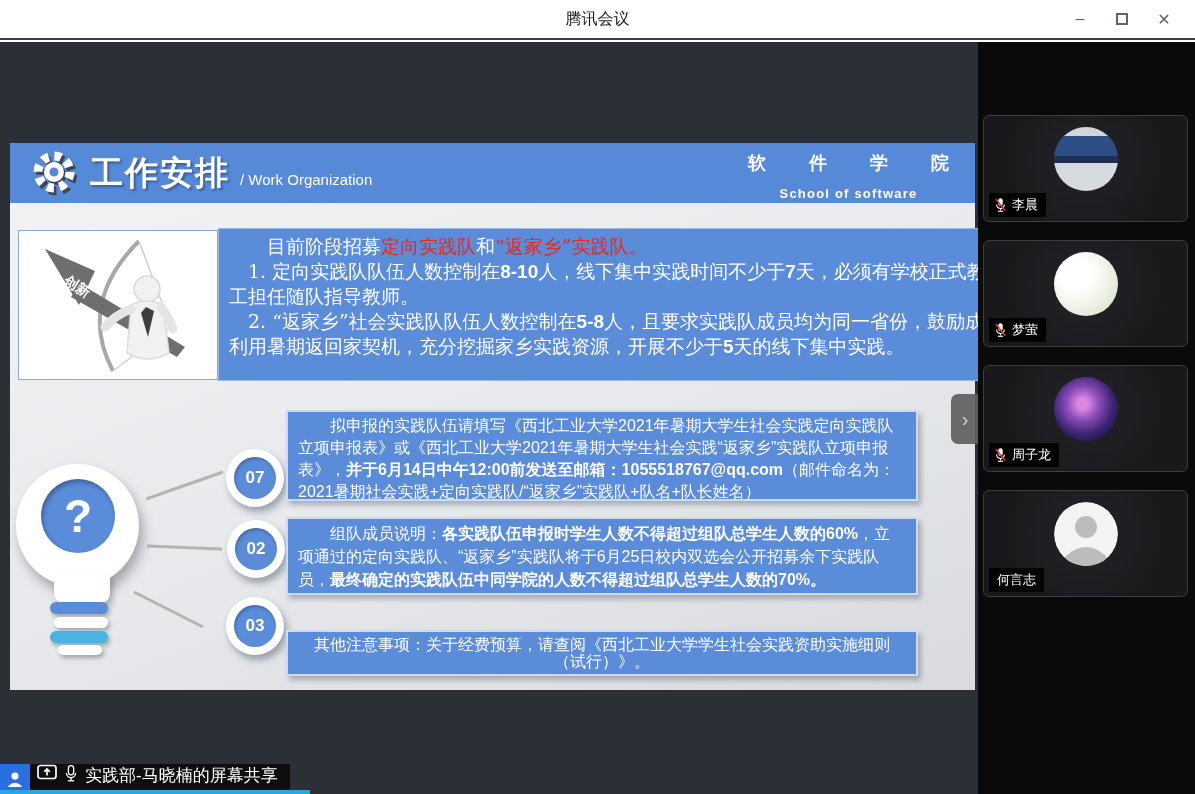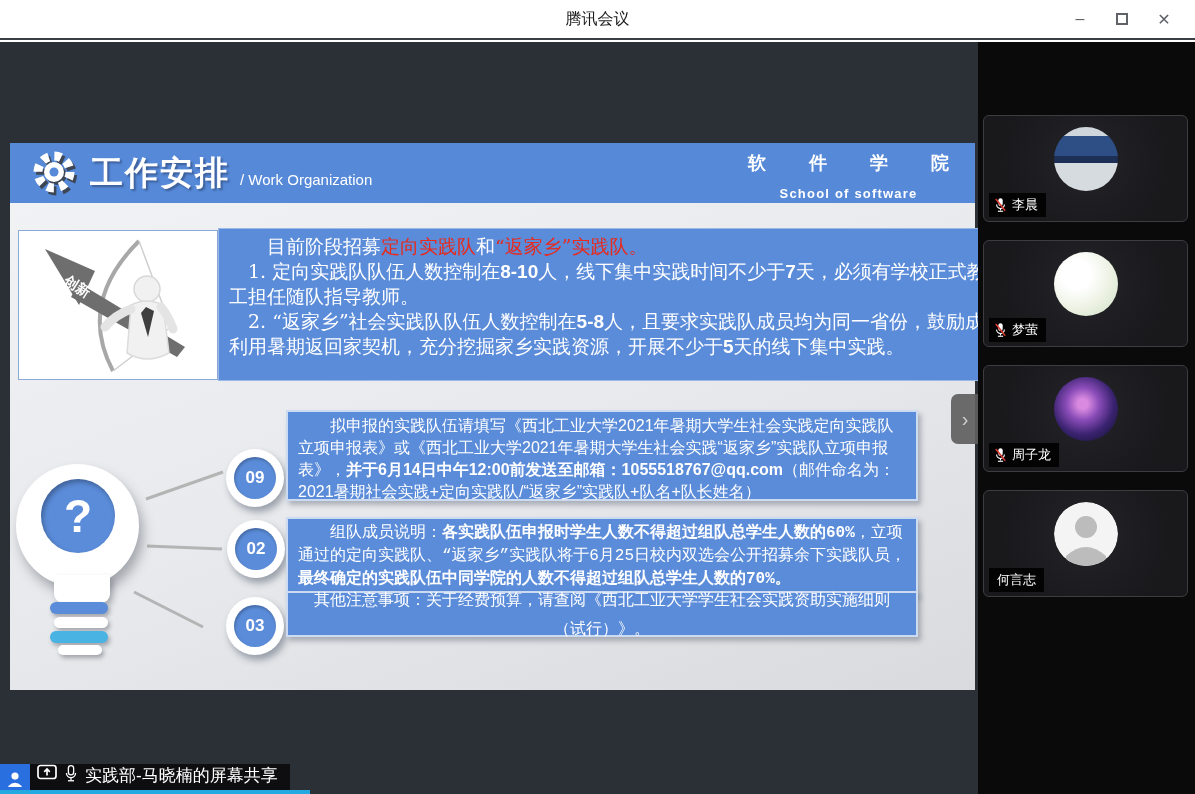--- a/index.html
+++ b/index.html
@@ -34,22 +34,22 @@
   .intro-box p { text-indent:2em; }
   .intro-box p.list { text-indent:1em; }
   .red { color:#e8291c; }
   .numb { font-family:"Liberation Sans",sans-serif; font-weight:bold; }
 
   
   .item-box { position:absolute; left:276px; width:632px; background:#5b8cd9; border:2px solid #ccdbf2; box-shadow:3px 4px 5px rgba(60,70,90,.35); color:#fff; font-size:16px; }
   .box1 { top:267px; height:91px; line-height:22px; padding:3px 10px; }
   .box1 p { text-indent:2em; }
   .box2 { top:374px; height:78px; line-height:23px; padding:3px 10px; }
-  .box2 p { text-indent:2em;font-family:Liberation Mono, monospace; }
-  .box3 { top:448px; height:46px; line-height:29px; padding:2px 12px; text-align:center; display:flex; align-items:center; }
+  .box2 p { text-indent:2em; }
+  .box3 { top:487px; height:46px; line-height:17px; padding:2px 12px; text-align:center; display:flex; align-items:center; }
 
   .num-circle { position:absolute; width:58px; height:58px; background:#fff; border-radius:50%; box-shadow:3px 5px 7px rgba(60,70,90,.45); display:flex; align-items:center; justify-content:center; }
   .num-inner { width:42px; height:42px; background:#5b8cd9; border-radius:50%; display:flex; align-items:center; justify-content:center; color:#fff; font-size:17px; font-weight:bold; box-shadow:inset 1px 2px 3px rgba(0,0,0,.25); }
   .c1 { left:216px; top:306px; }
   .c2 { left:217px; top:377px; }
   .c3 { left:216px; top:454px; }
 
   
   .bulb-outer { position:absolute; left:6px; top:321px; width:123px; height:123px; background:#fff; border-radius:50%; box-shadow:4px 8px 12px rgba(80,85,95,.45); }
   .bulb-inner { position:absolute; left:31px; top:336px; width:74px; height:74px; background:#5b8cd9; border-radius:50%; display:flex; align-items:center; justify-content:center; color:#fff; font-size:46px; font-weight:bold; box-shadow:inset 2px 3px 5px rgba(0,0,0,.3); }
@@ -165,21 +165,21 @@
           <span>?</span>
         </div>
       <div class="bulb-neck"></div>
       <div class="stripe s1"></div>
       <div class="stripe s2"></div>
       <div class="stripe s3"></div>
       <div class="stripe s4"></div>
 
       <div class="num-circle c1">
           <div class="num-inner">
-            <span>09</span>
+            <span>07</span>
           </div>
         </div>
       <div class="num-circle c2">
           <div class="num-inner">
             <span>02</span>
           </div>
         </div>
       <div class="num-circle c3">
           <div class="num-inner">
             <span>03</span>

